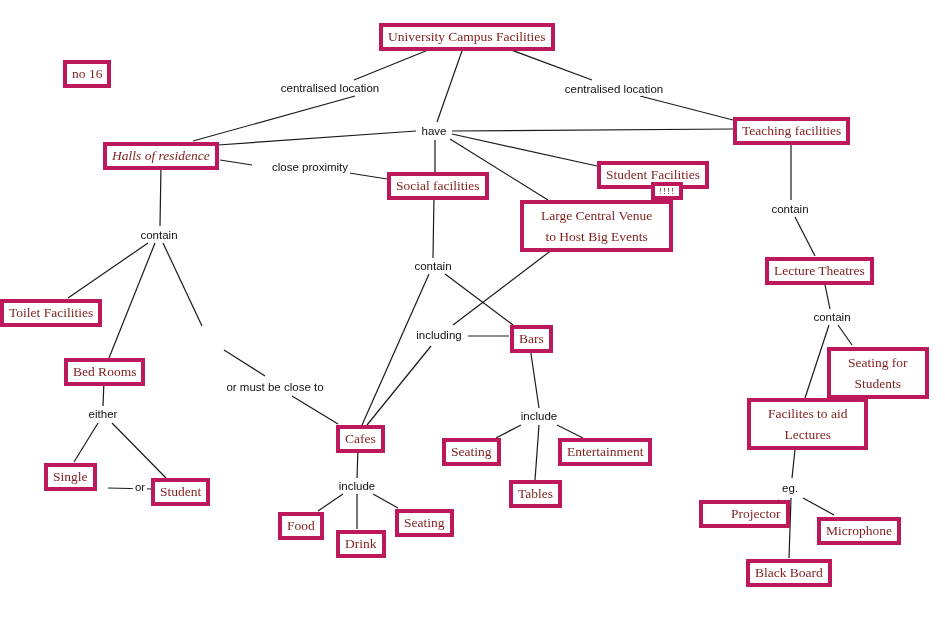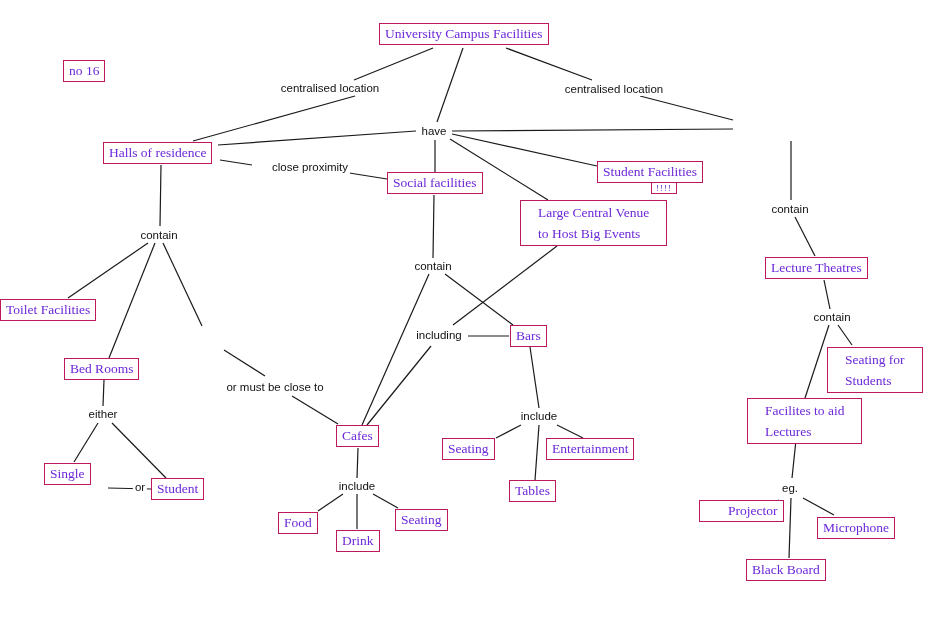--- a/index.html
+++ b/index.html
@@ -1,24 +1,24 @@
 <!DOCTYPE html>
 <html><head>
   <meta charset="utf-8">
   <style>
     html, body { margin:0; padding:0; background:#ffffff; }
     #canvas { position:relative; width:945px; height:621px; overflow:hidden; background:#fff; }
     svg#links { position:absolute; left:0; top:0; width:945px; height:621px; }
     svg#links line { stroke:#1a1a1a; stroke-width:1.2; }
     .concept {
       position:absolute; box-sizing:border-box;
-      border:1px solid #be185d; background:#fff;
+      border:4px solid #be185d; background:#fff;
       font-family:"Liberation Serif","DejaVu Serif",serif;
-      font-size:13.5px; color:#6d28d9; line-height:20px;
-      padding:0 5px; white-space:nowrap; 
+      font-size:13.5px; color:#7f1d1d; line-height:20px;
+      padding:0 5px; white-space:nowrap; text-align:center;
     }
     .concept.multi { line-height:21px; padding:1px 17px; }
     .concept.small { font-size:9px; line-height:10px; padding:0 4px; letter-spacing:1px; }
     .link-label {
       position:absolute; background:#fff;
       font-family:"Liberation Sans","DejaVu Sans",sans-serif;
       font-size:11.5px; color:#111; line-height:14px; padding:0 2px; white-space:nowrap;
       transform:translate(-50%,-50%);
     }
   </style>
@@ -80,40 +80,41 @@
     <line x1="838" y1="325" x2="852" y2="345"></line>
 
     <line x1="796" y1="440" x2="792" y2="478"></line>
     <line x1="779" y1="500" x2="750" y2="520"></line>
     <line x1="791" y1="498" x2="789" y2="558"></line>
     <line x1="803" y1="498" x2="834" y2="515"></line>
   </svg>
 
   <div class="concept" style="left:63px;top:60px;">no 16</div>
   <div class="concept" style="left:379px;top:23px;">University Campus Facilities</div>
-  <div class="concept" style="left:103px;top:142px;">Halls of residence</div>
+  <div class="concept" style="left:103px;top:142px;font-style:italic;">Halls of residence</div>
+  <div class="concept" style="left:733px;top:117px;">Teaching facilities</div>
   <div class="concept" style="left:387px;top:172px;">Social facilities</div>
   <div class="concept" style="left:597px;top:161px;">Student Facilities</div>
   <div class="concept small" style="left:651px;top:182px;">!!!!</div>
   <div class="concept multi" style="left:520px;top:200px;">
     <div>Large Central Venue</div>
     <div>to Host Big Events</div>
   </div>
   <div class="concept" style="left:0px;top:299px;">Toilet Facilities</div>
   <div class="concept" style="left:64px;top:358px;">Bed Rooms</div>
   <div class="concept" style="left:44px;top:463px;">Single</div>
   <div class="concept" style="left:151px;top:478px;">Student</div>
   <div class="concept" style="left:336px;top:425px;">Cafes</div>
   <div class="concept" style="left:278px;top:512px;">Food</div>
   <div class="concept" style="left:336px;top:530px;">Drink</div>
   <div class="concept" style="left:395px;top:509px;">Seating</div>
   <div class="concept" style="left:510px;top:325px;">Bars</div>
   <div class="concept" style="left:442px;top:438px;">Seating</div>
   <div class="concept" style="left:509px;top:480px;">Tables</div>
-  <div class="concept" style="left:546px;top:438px;">Entertainment</div>
+  <div class="concept" style="left:558px;top:438px;">Entertainment</div>
   <div class="concept" style="left:765px;top:257px;">Lecture Theatres</div>
   <div class="concept multi" style="left:747px;top:398px;">
     <div>Facilites to aid</div>
     <div>Lectures</div>
   </div>
   <div class="concept multi" style="left:827px;top:347px;">
     <div>Seating for</div>
     <div>Students</div>
   </div>
   <div class="concept" style="left:699px;top:500px;padding-left:28px;">Projector</div>

